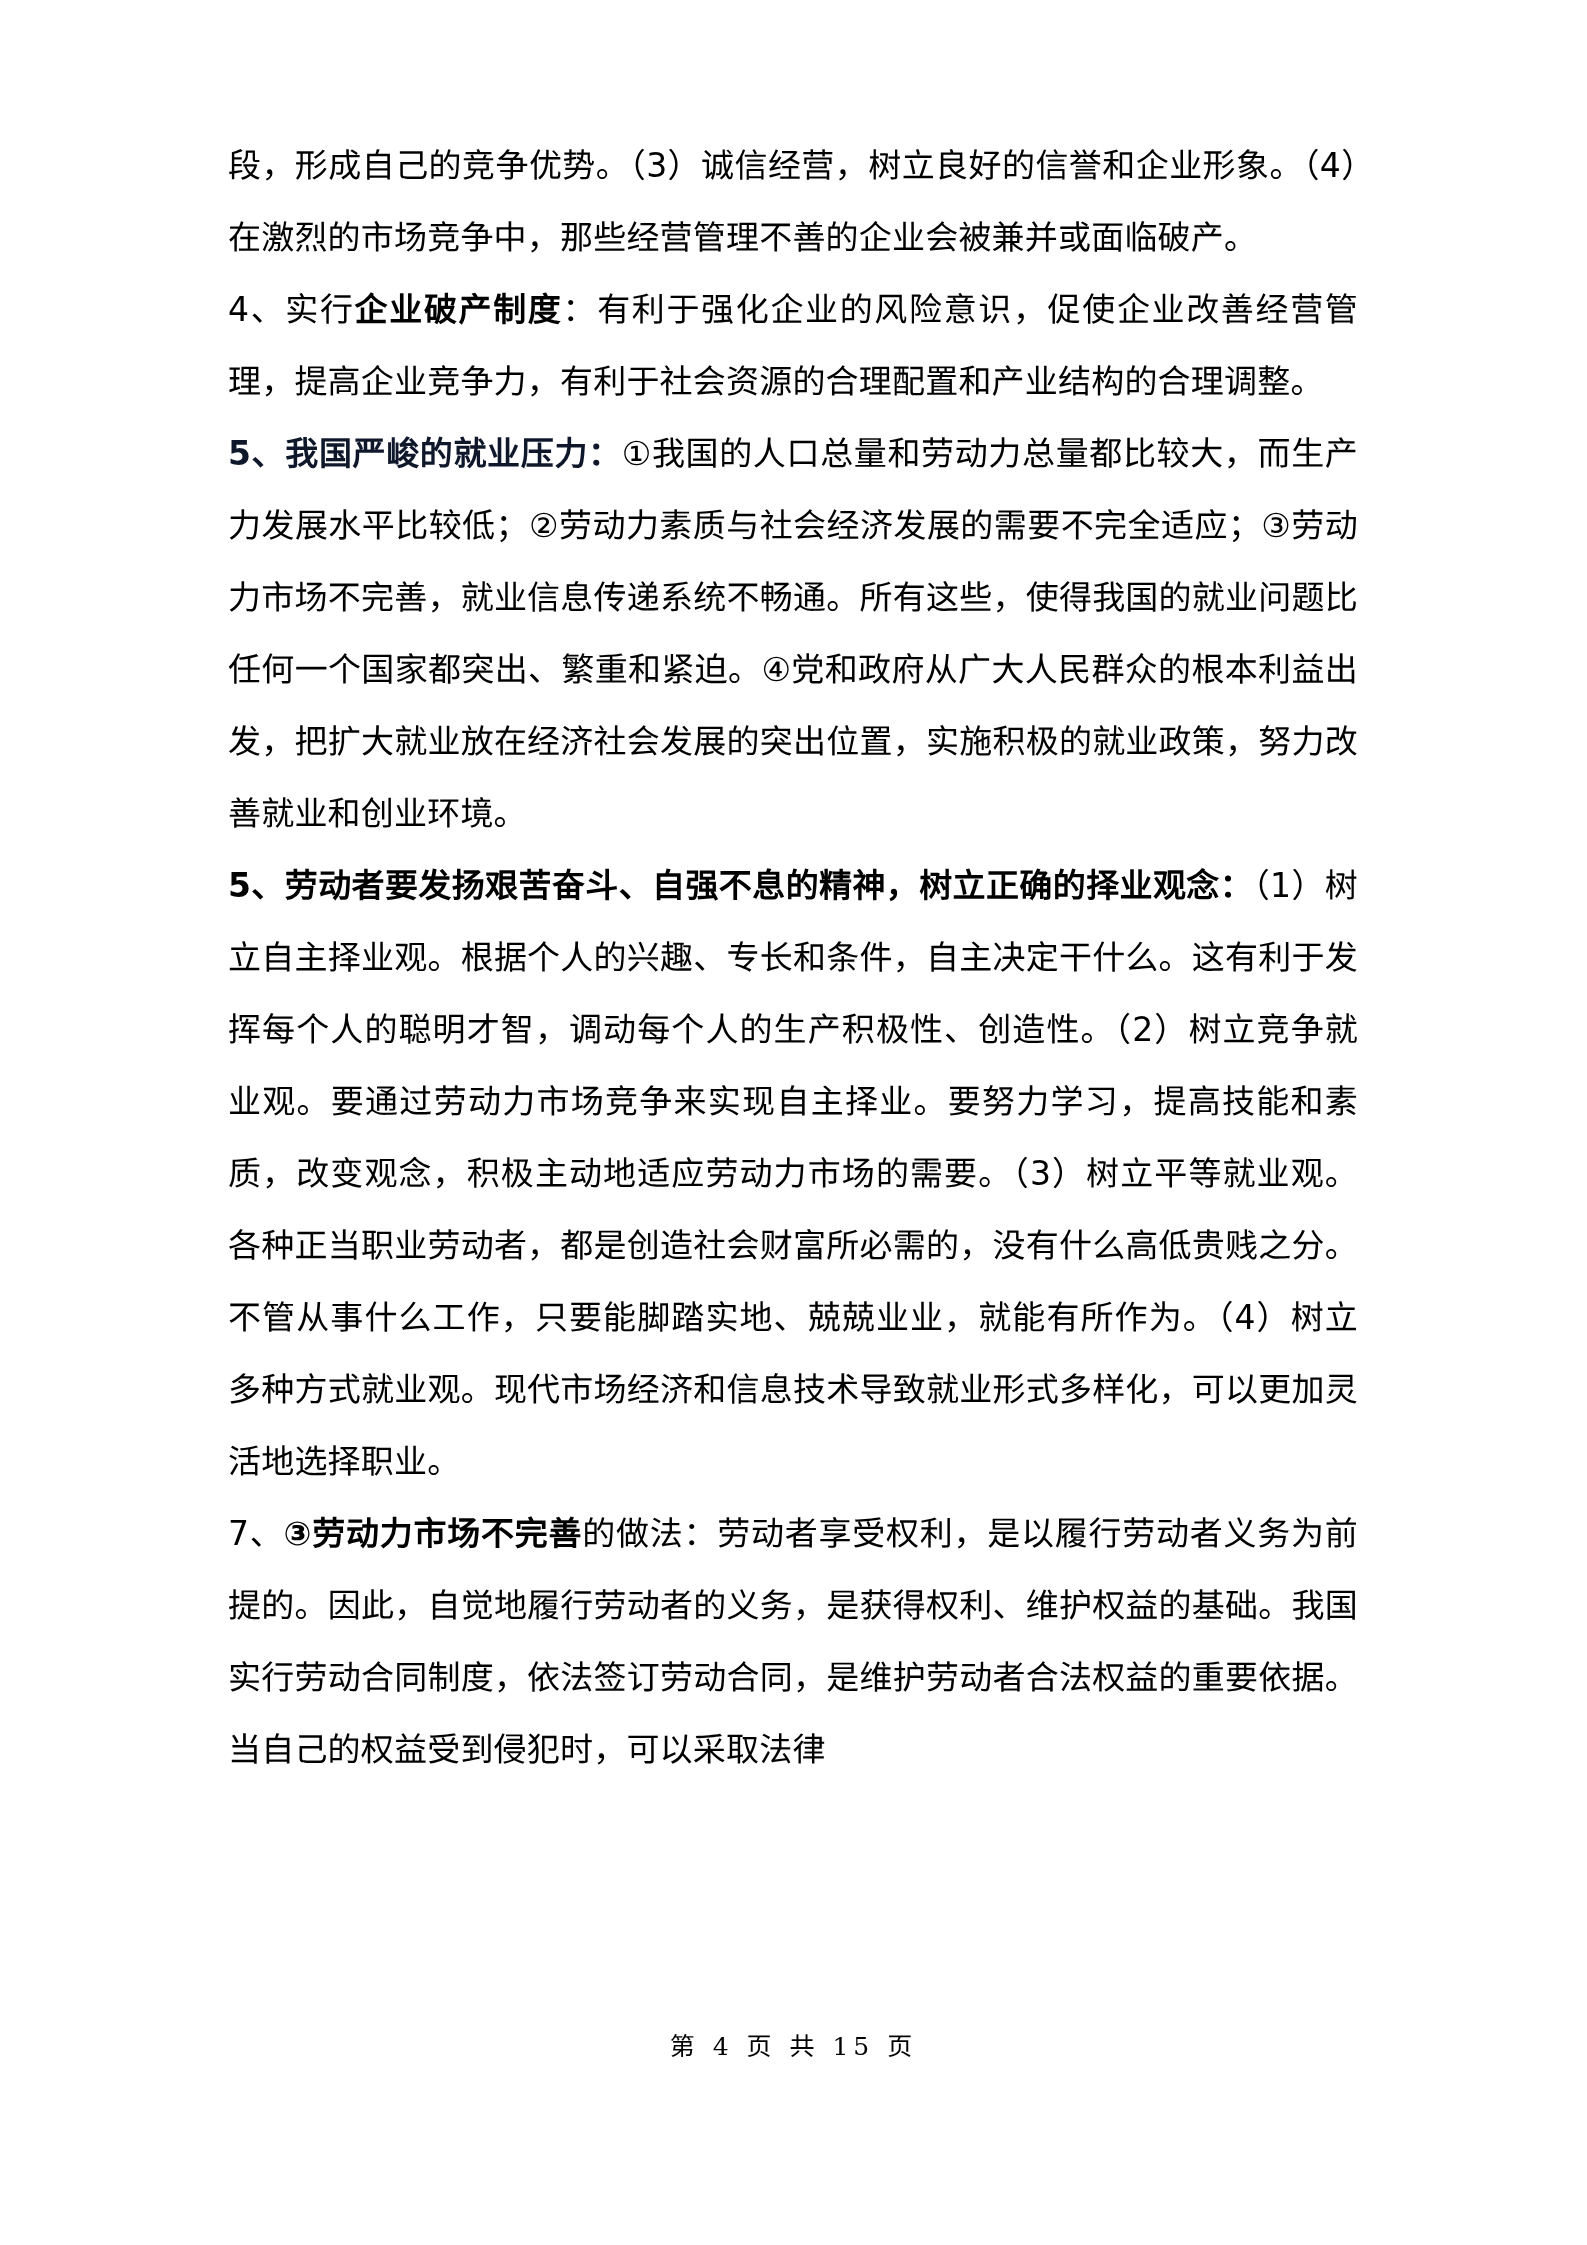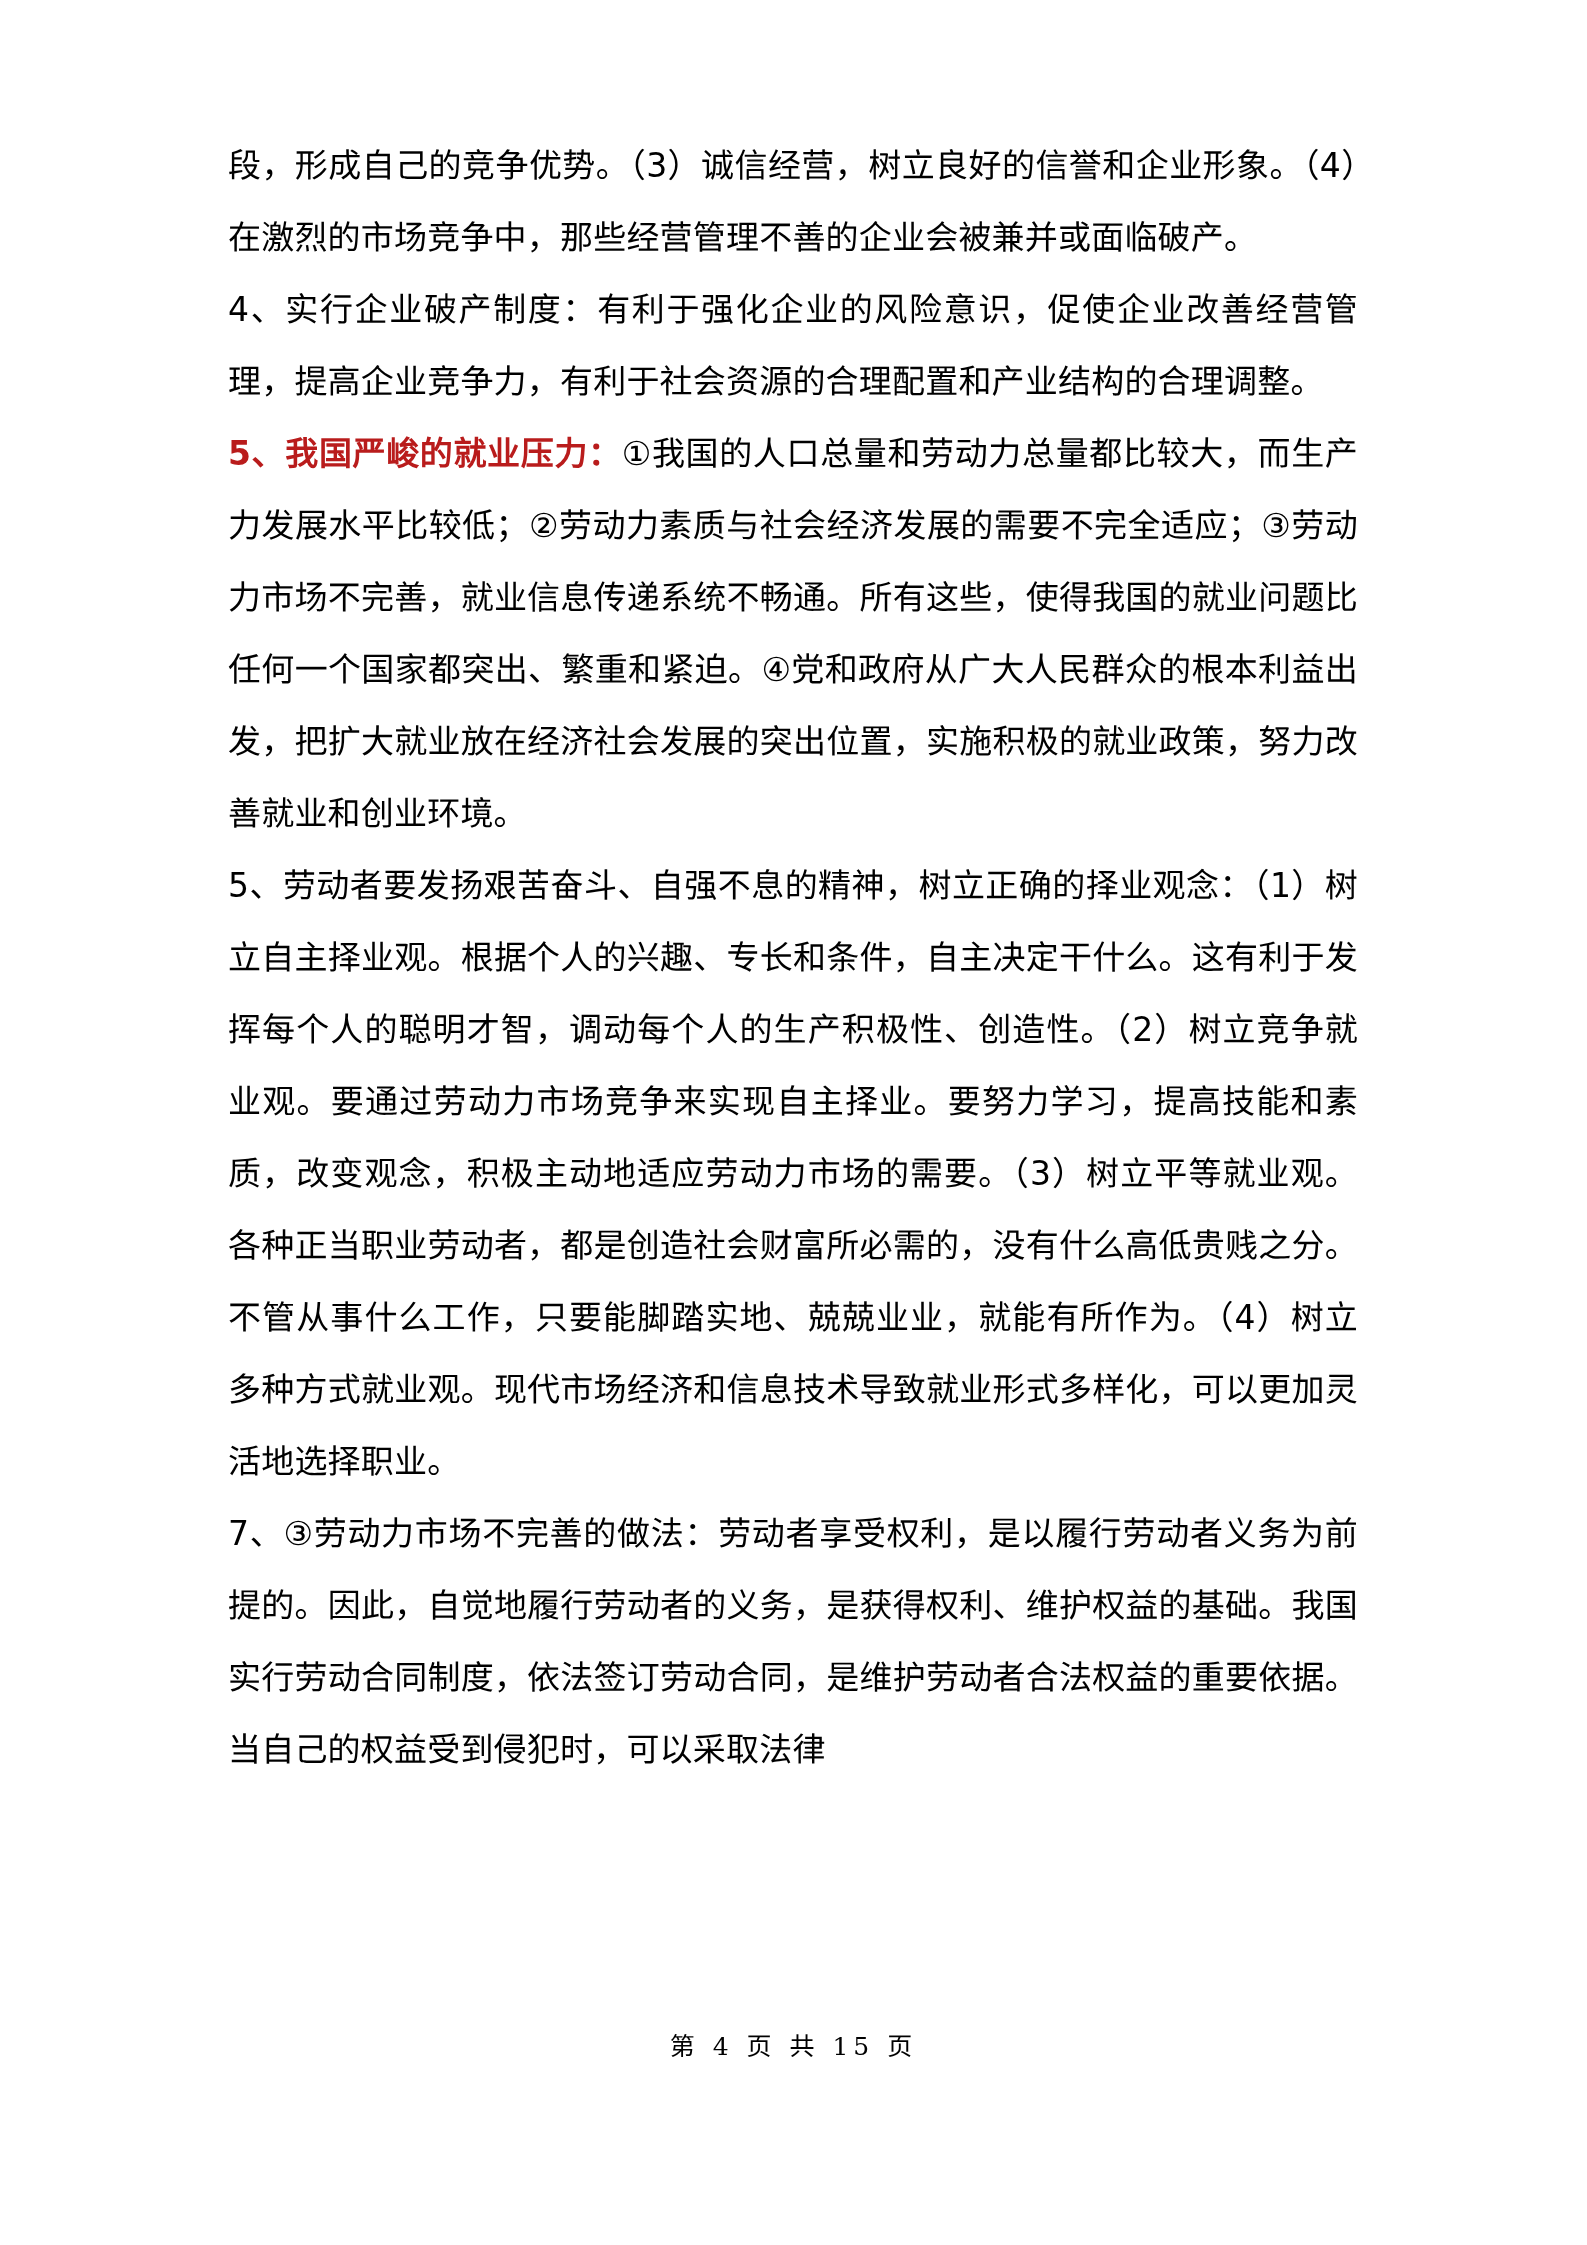--- a/index.html
+++ b/index.html
@@ -50,25 +50,25 @@
   .para.cont {
     text-indent: 0;
   }
 
   
   .para.item {
     text-indent: 0;
   }
 
   .b {
-    font-weight: normal;
+    font-weight: bold;
   }
 
   .red {
-    color: #b91c1c;
+    color: #0f172a;
     font-weight: bold;
   }
 
   .footer {
     position: absolute;
     left: 0;
     top: 2026px;
     width: 1587px;
     text-align: center;
     font-family: "DejaVu Serif", "Liberation Serif", serif;

